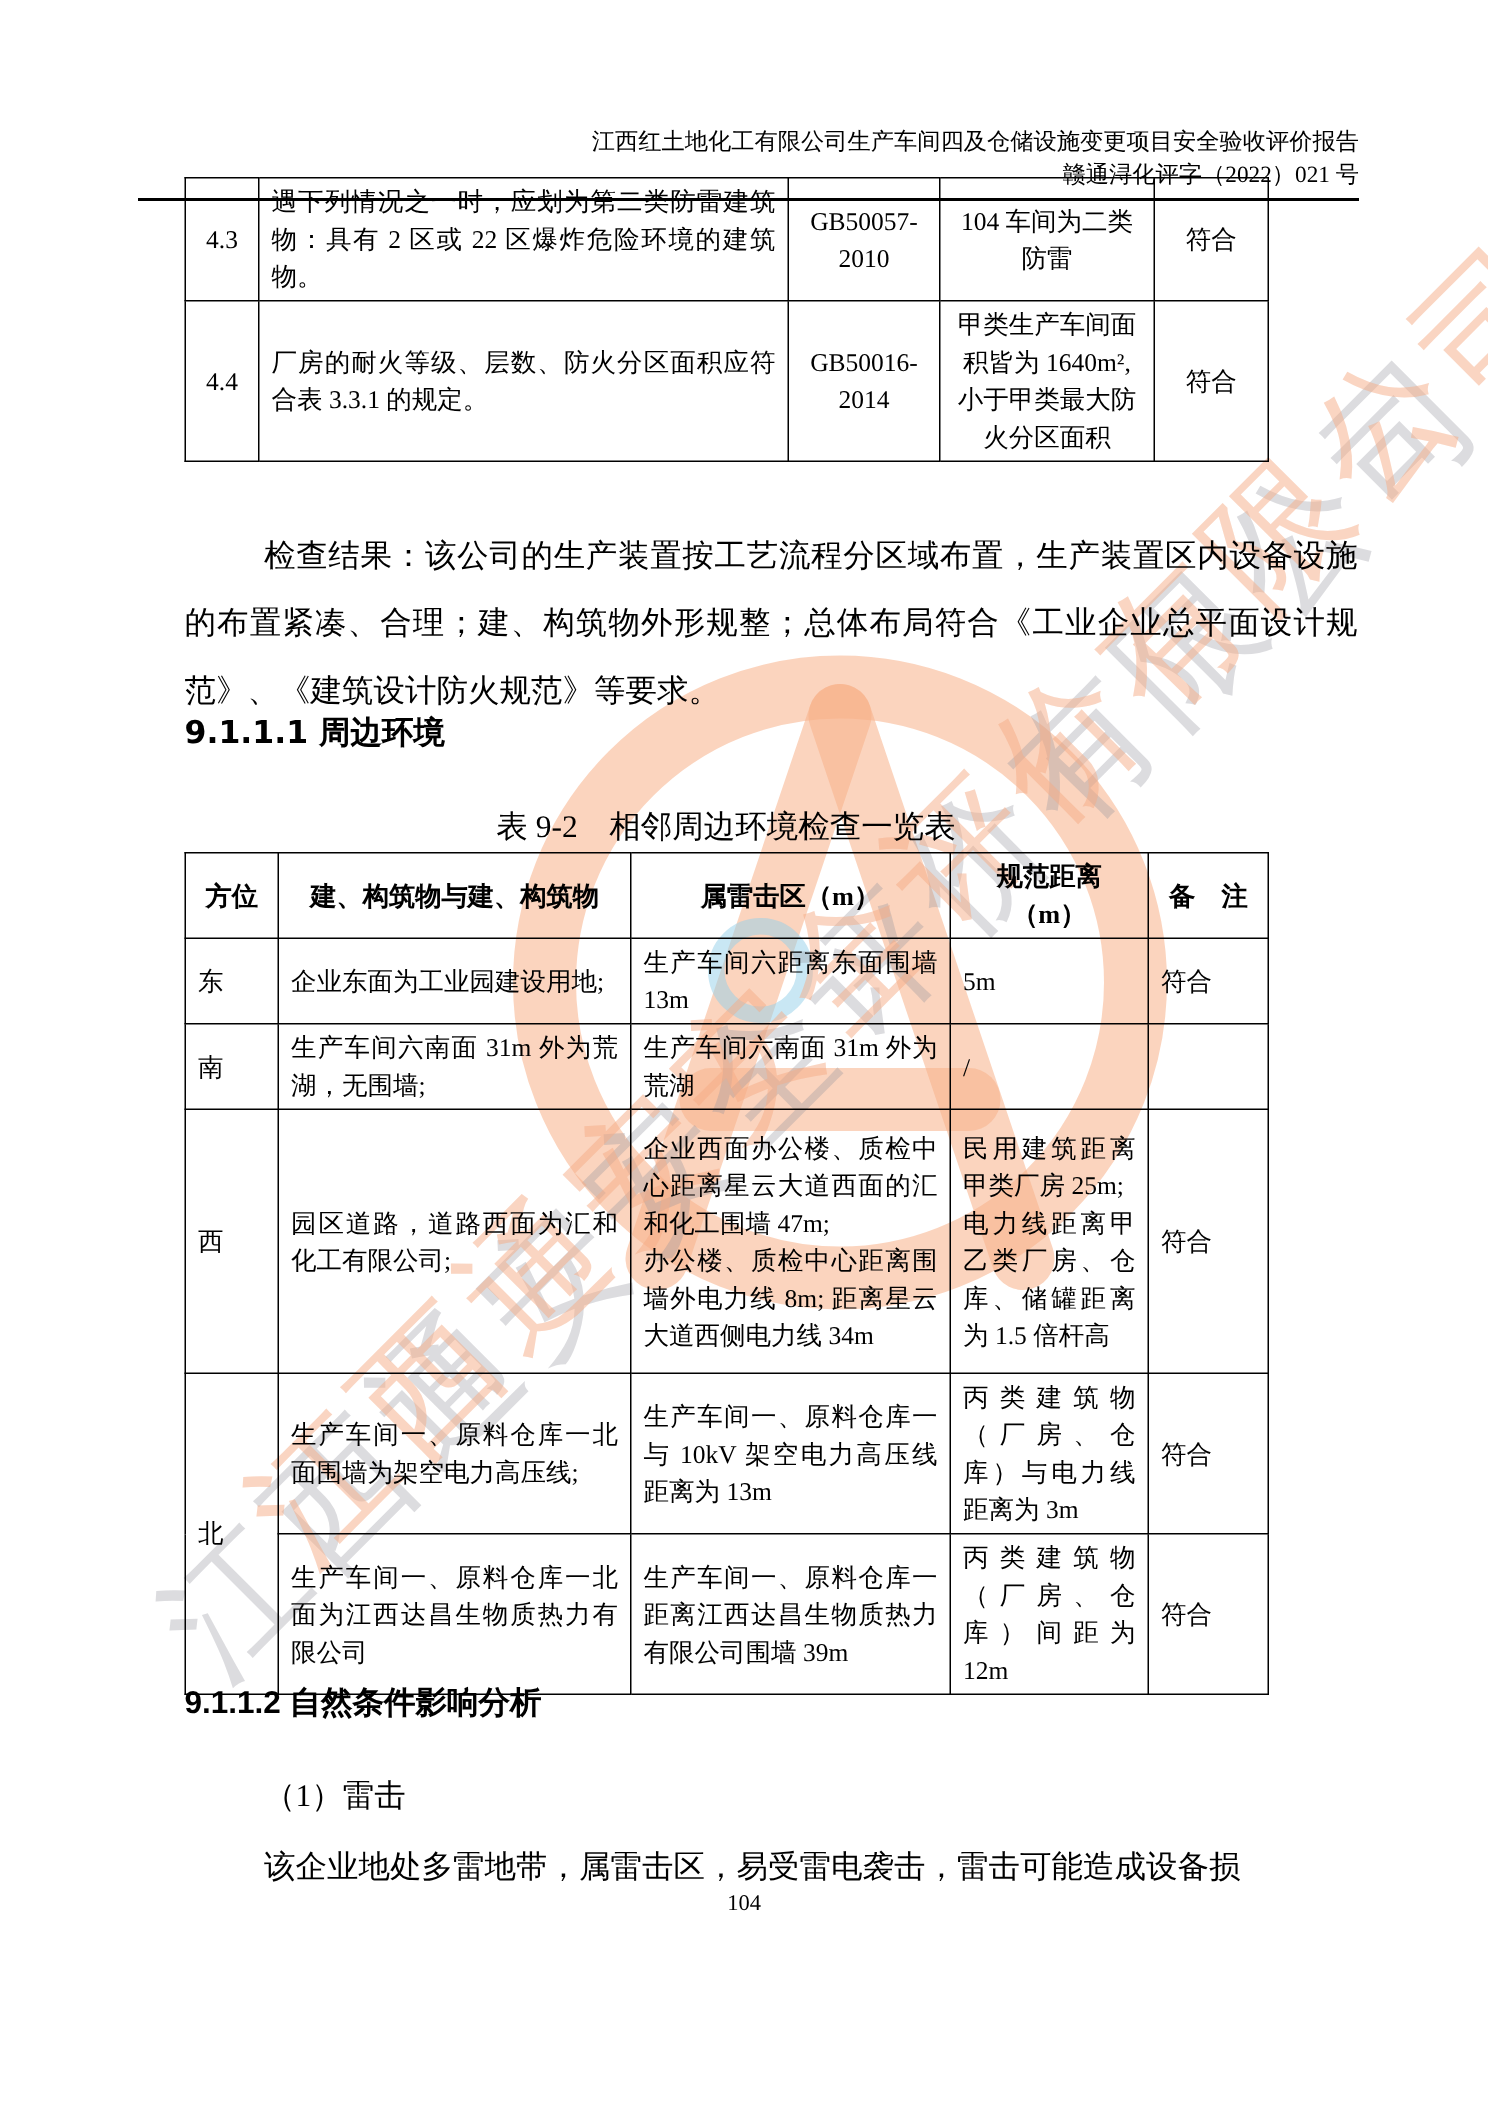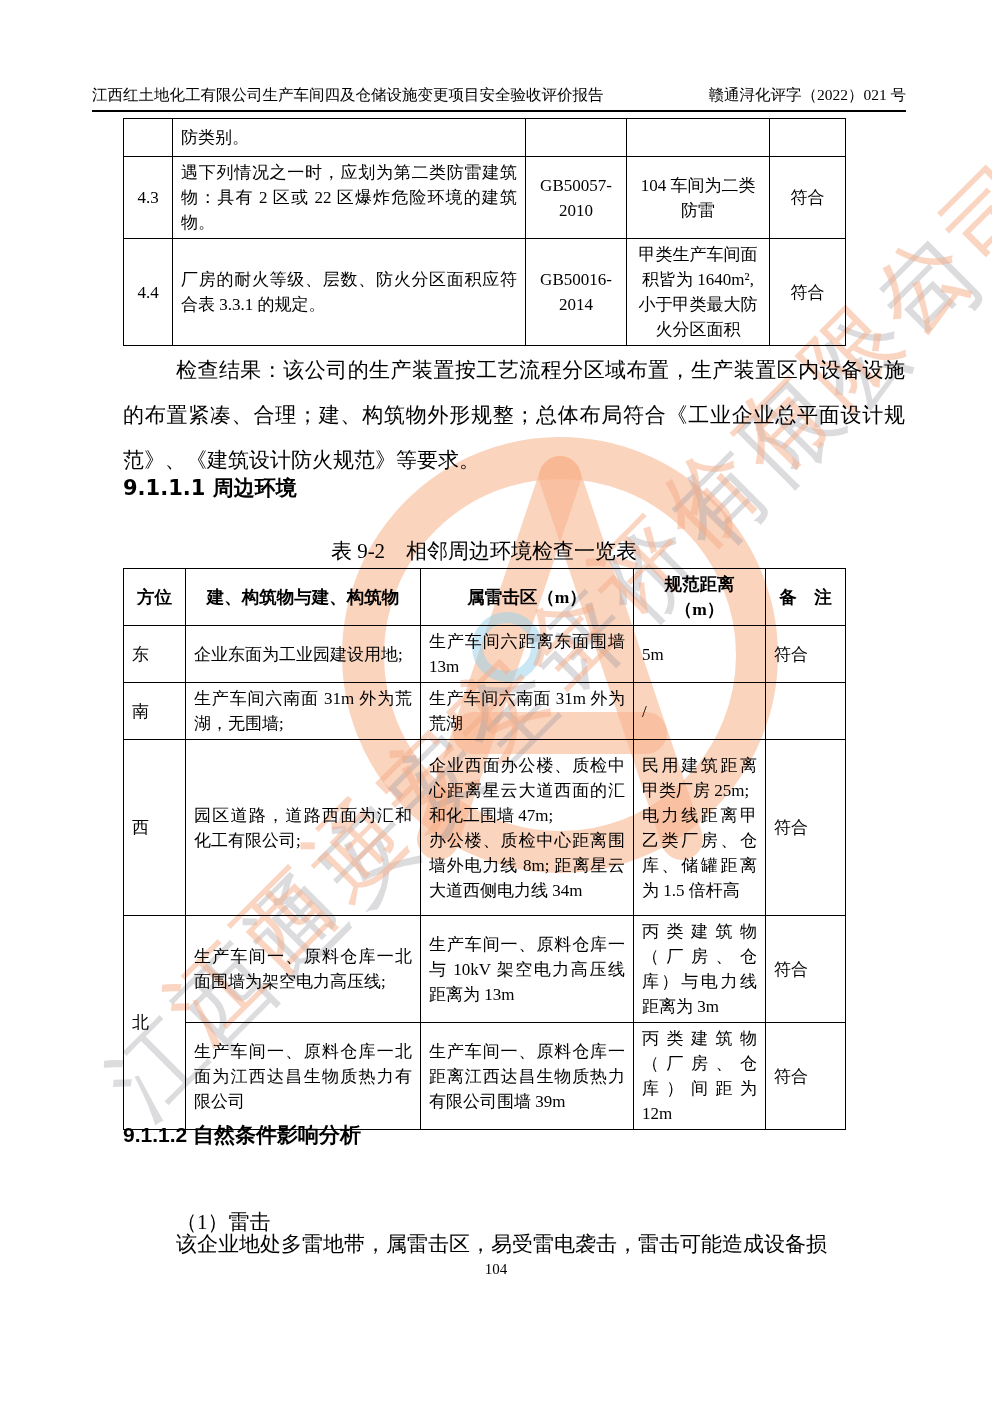--- a/index.html
+++ b/index.html
@@ -11,20 +11,21 @@
     font-family:"Liberation Serif","DejaVu Serif",serif;
     color:#000;
   }
   
   .doc-header{
     position:absolute;left:92px;top:84px;width:814px;
     display:flex;justify-content:space-between;align-items:flex-end;
     font-size:15.5px;line-height:22px;
     border-bottom:2px solid #000;
     padding-bottom:4px;
+    flex-direction:column;
   }
   
   table.t{
     border-collapse:collapse;table-layout:fixed;width:722px;
   }
   table.t td,table.t th{
     border:1.6px solid #000;
     font-size:17px;line-height:25px;
     padding:3px 8px;
     vertical-align:middle;
@@ -54,21 +55,20 @@
   }
   .tbl2{position:absolute;left:123px;top:568px;}
   .h912{
     position:absolute;left:123px;top:1121px;
     font-size:21px;font-weight:bold;
     font-family:Liberation Sans, sans-serif;
   }
   .sub1{
     position:absolute;left:176px;top:1183px;
     font-size:21px;
-    margin-top:25px;
   }
   .para2{
     position:absolute;left:123px;top:1227px;width:782px;
     font-size:21px;line-height:34px;text-align:justify;
     text-indent:53px;
   }
   .pageno{
     position:absolute;left:0;top:1261px;width:992px;
     text-align:center;font-size:15px;
   }
@@ -141,27 +141,20 @@
 
     <table class="t tbl1">
       <colgroup>
         <col style="width:49px">
           <col style="width:353px">
           <col style="width:101px">
         <col style="width:143px">
           <col style="width:76px">
       </colgroup>
       <tbody>
-          <tr style="height:38px">
-        <td class="tc"></td>
-        <td class="tj">防类别。</td>
-        <td class="tc"></td>
-        <td class="tc"></td>
-        <td class="tc"></td>
-      </tr>
       <tr style="height:78px">
         <td class="tc">4.3</td>
         <td class="tj">遇下列情况之一时，应划为第二类防雷建筑物：具有 2 区或 22 区爆炸危险环境的建筑物。</td>
         <td class="tc">GB50057-2010</td>
         <td class="tc">104 车间为二类防雷</td>
         <td class="tc">符合</td>
       </tr>
       <tr style="height:102px">
         <td class="tc">4.4</td>
         <td class="tj">厂房的耐火等级、层数、防火分区面积应符合表 3.3.1 的规定。</td>

